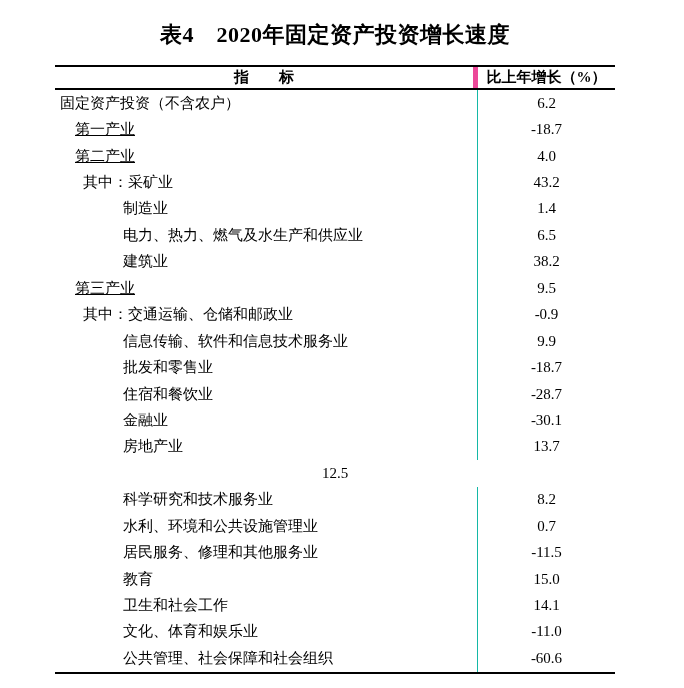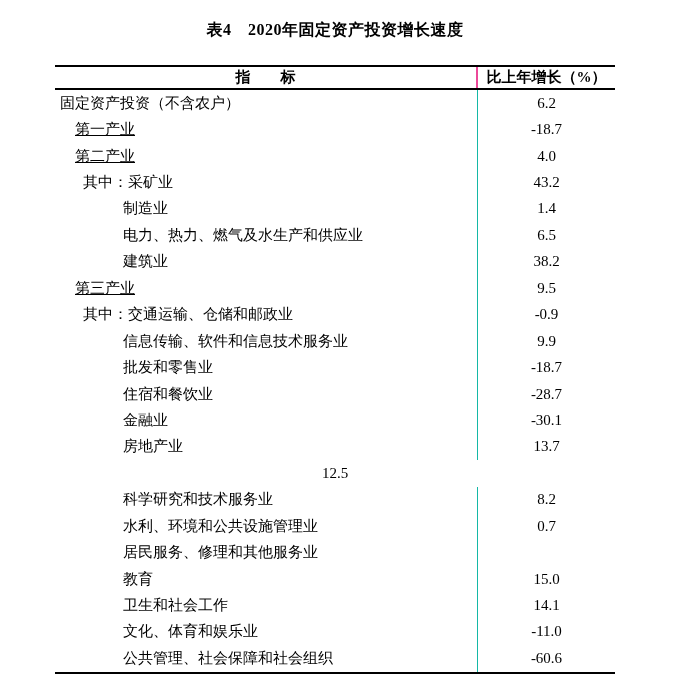--- a/index.html
+++ b/index.html
@@ -8,41 +8,41 @@
     background: #ffffff;
     color: #000000;
     font-family: "Liberation Serif", "DejaVu Serif", serif;
     position: relative;
     overflow: hidden;
   }
   .page-title {
     position: absolute;
     top: 20px; left: 55px; width: 560px;
     text-align: center;
-    font-size: 16px;
+    font-size: 22px;
     font-weight: bold;
     letter-spacing: 0.5px;
     white-space: pre;
   }
   .data-table {
     position: absolute;
     top: 65px; left: 55px; width: 560px;
     border-top: 2px solid #000;
     border-bottom: 2px solid #000;
     font-size: 15px;
   }
   .thead-row {
     display: flex;
     height: 23px;
     border-bottom: 2px solid #000;
     font-weight: bold;
   }
   .th-indicator {
     width: 423px;
-    border-right: 2px solid #ec4899;
+    border-right: 5px solid #ec4899;
     display: flex; align-items: center; justify-content: center;
     white-space: pre;
   }
   .th-growth {
     flex: 1;
     display: flex; align-items: center; justify-content: center;
     white-space: pre;
   }
   .tbody { width: 100%; }
   .trow {
@@ -138,20 +138,21 @@
       <div class="trow indent-3">
         <div class="td-label">科学研究和技术服务业</div>
         <div class="td-value">8.2</div>
       </div>
       <div class="trow indent-3">
         <div class="td-label">水利、环境和公共设施管理业</div>
         <div class="td-value">0.7</div>
       </div>
       <div class="trow indent-3">
         <div class="td-label">居民服务、修理和其他服务业</div>
+        <div class="td-value">-11.5</div>
       </div>
       <div class="trow indent-3">
         <div class="td-label">教育</div>
         <div class="td-value">15.0</div>
       </div>
       <div class="trow indent-3">
         <div class="td-label">卫生和社会工作</div>
         <div class="td-value">14.1</div>
       </div>
       <div class="trow indent-3">

